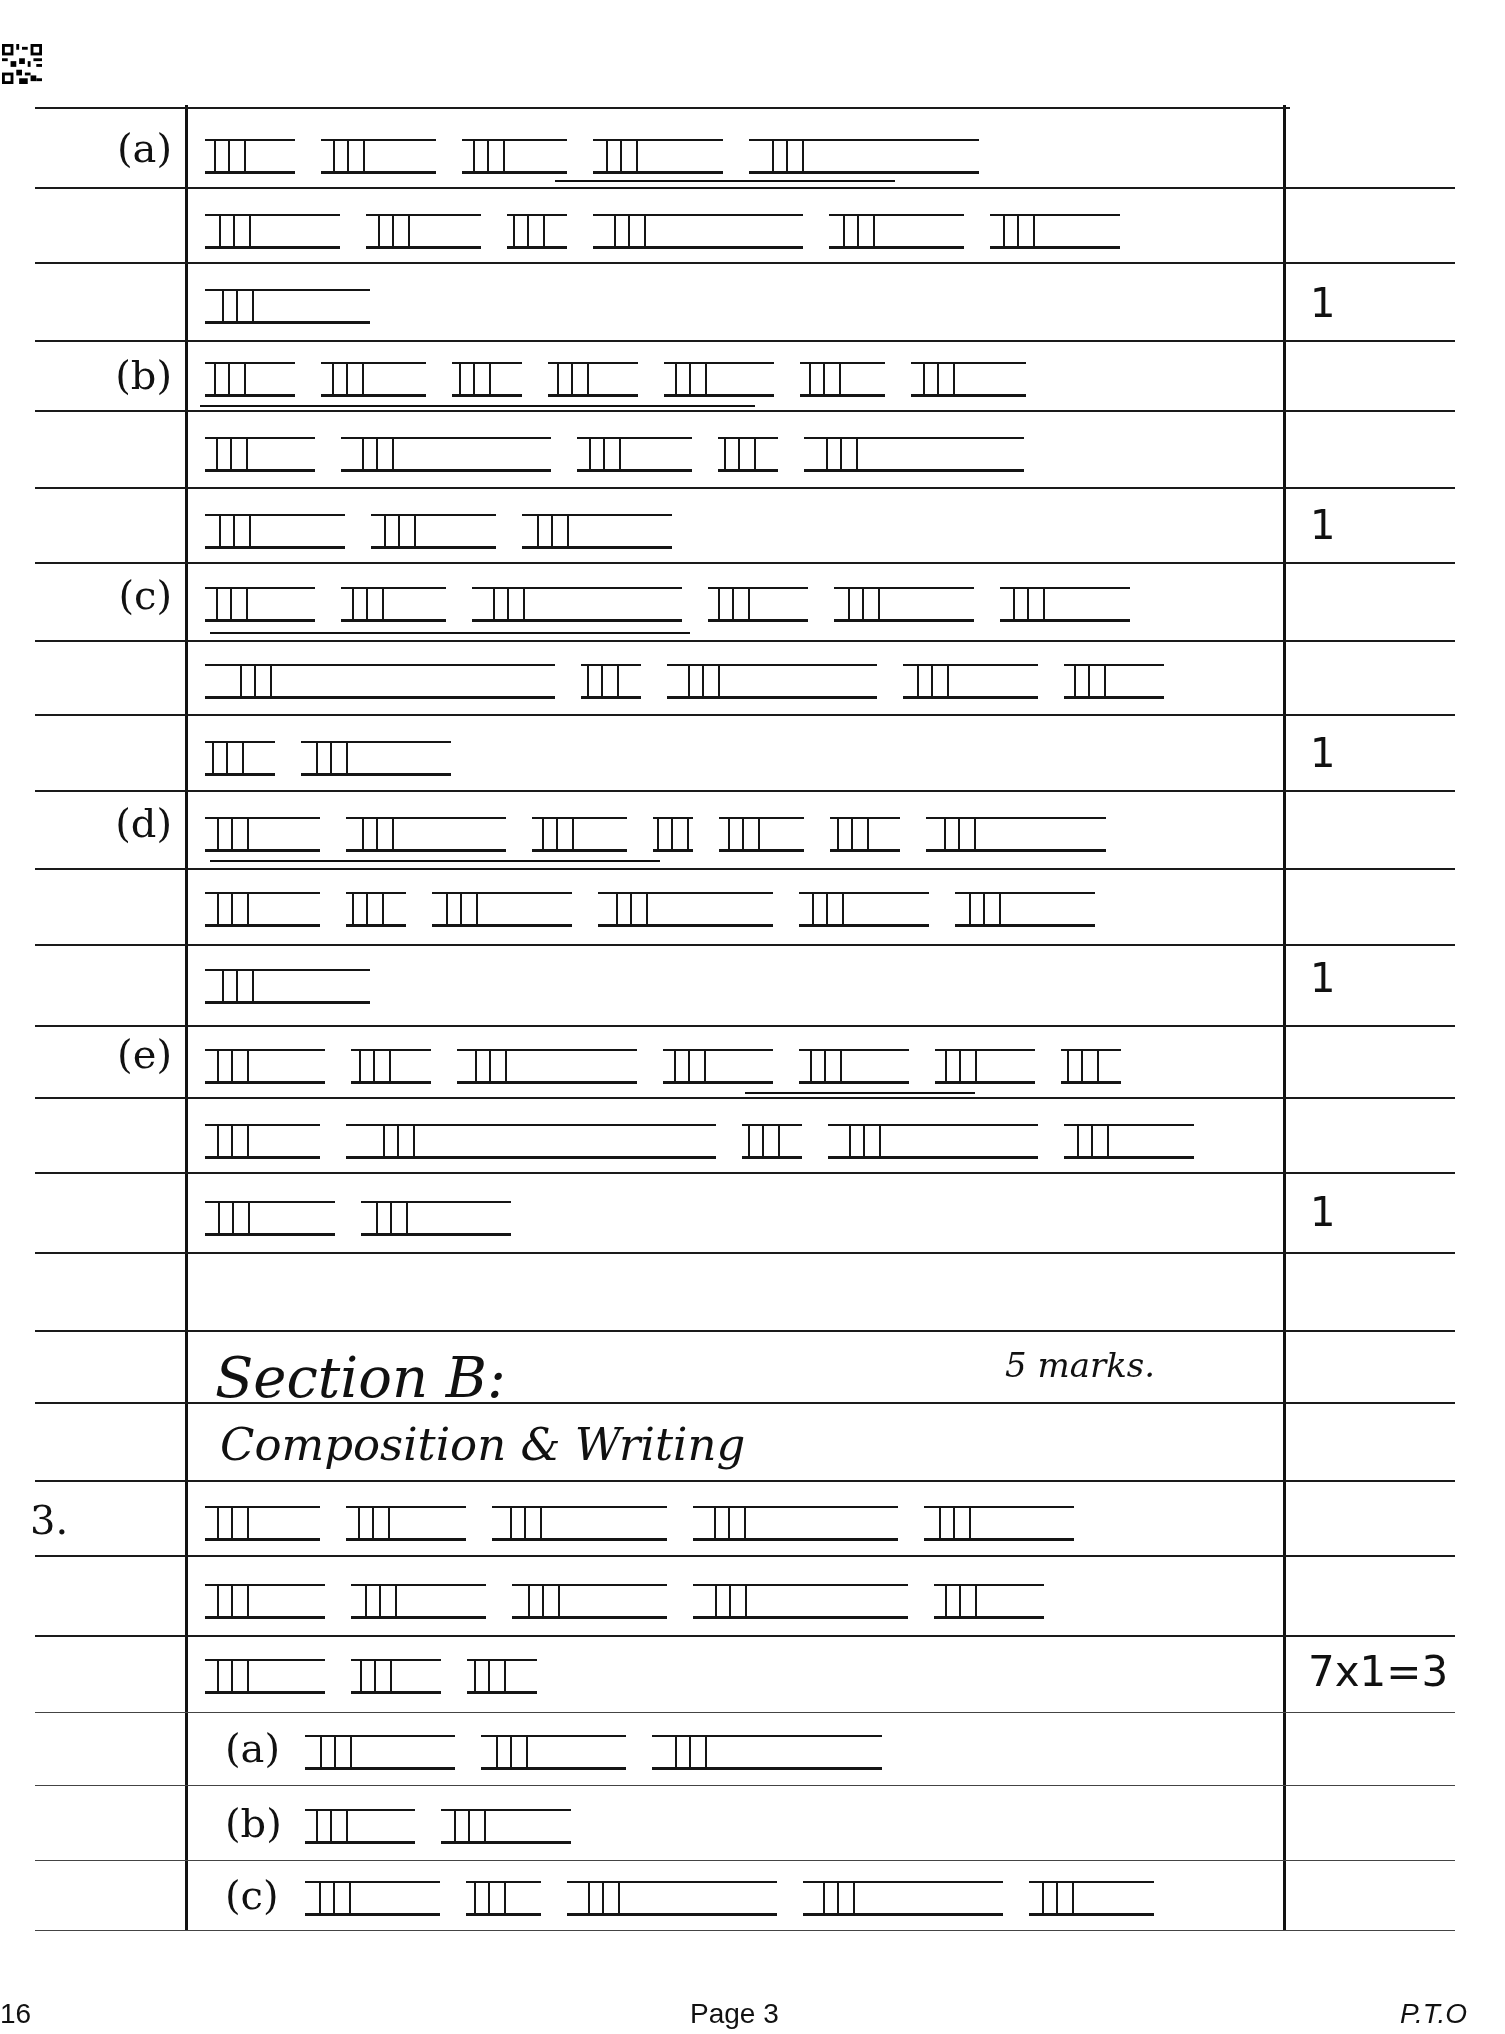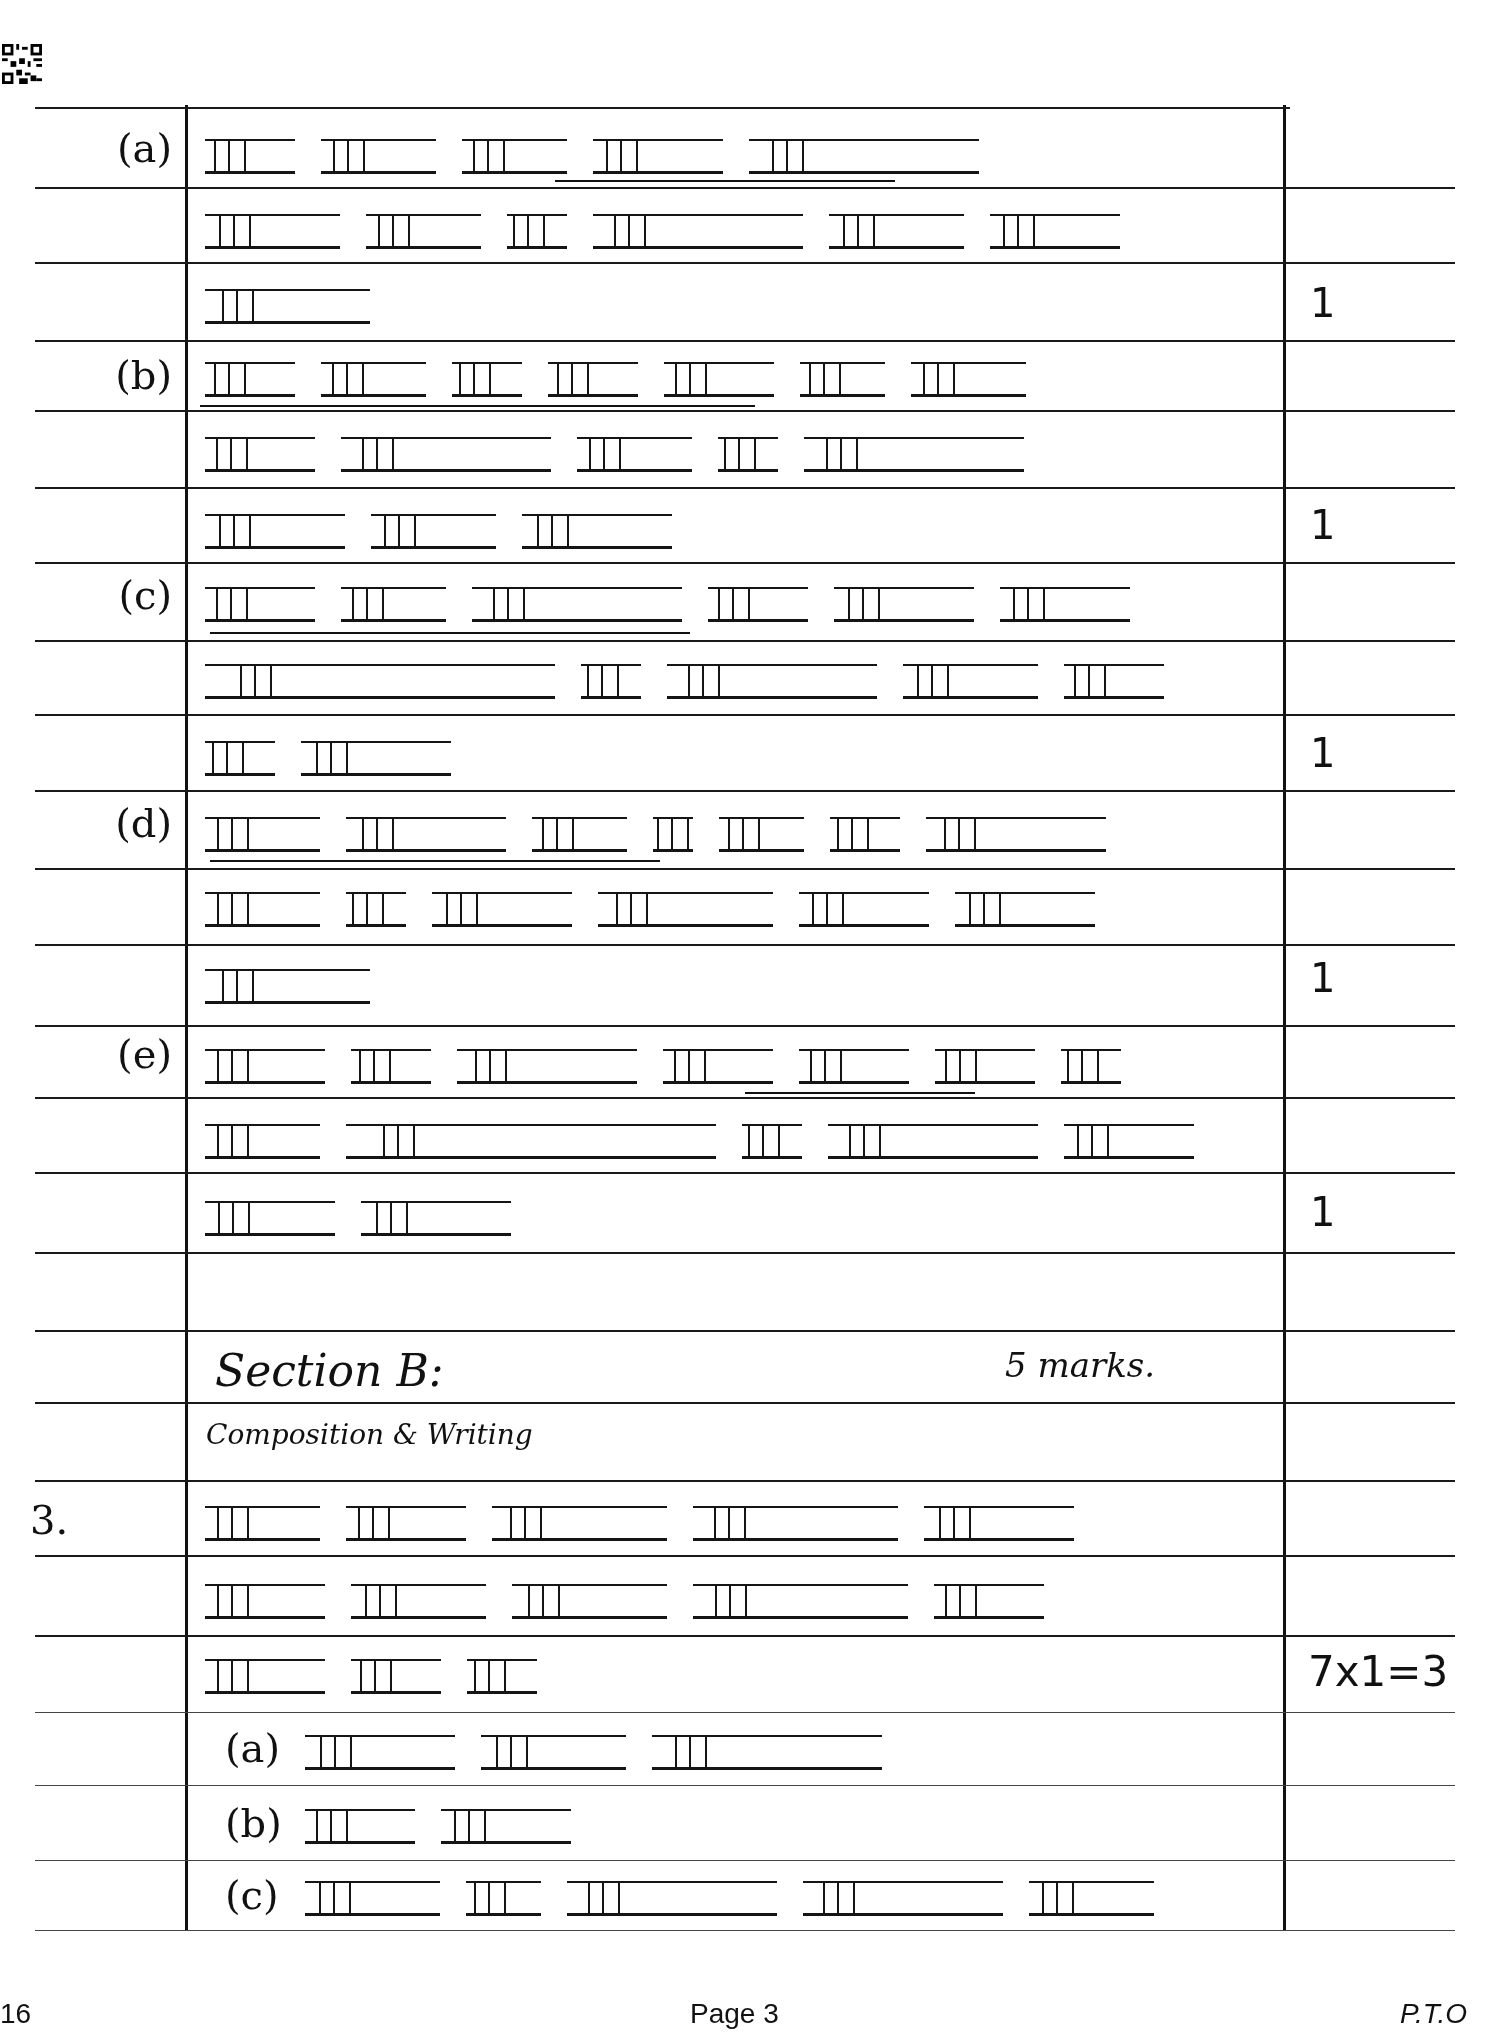--- a/index.html
+++ b/index.html
@@ -189,23 +189,23 @@
       <span class="stroke-word" style="width:60px"></span>
       <span class="stroke-word" style="width:210px"></span>
       <span class="stroke-word" style="width:130px"></span>
   </div>
   <div class="hand" style="top:1192px;">
     <span class="stroke-word" style="width:130px"></span>
       <span class="stroke-word" style="width:150px"></span>
   </div>
   <div class="mark" style="top:1192px;">1</div>
 
-  <div class="eng" style="left:215px;top:1345px;font-size:44px;">Section B:</div>
+  <div class="eng" style="left:215px;top:1345px;font-size:56px;">Section B:</div>
   <div class="eng" style="left:1005px;top:1345px;font-size:34px;">5 marks.</div>
-  <div class="eng" style="left:206px;top:1418px;font-size:28px;">Composition &amp; Writing</div>
+  <div class="eng" style="left:220px;top:1418px;font-size:45px;">Composition &amp; Writing</div>
 
   <div class="hand" style="top:1497px;">
     <span class="stroke-word" style="width:115px"></span>
       <span class="stroke-word" style="width:120px"></span>
       <span class="stroke-word" style="width:175px"></span>
       <span class="stroke-word" style="width:205px"></span>
       <span class="stroke-word" style="width:150px"></span>
   </div>
   <div class="hand" style="top:1575px;">
     <span class="stroke-word" style="width:120px"></span>

